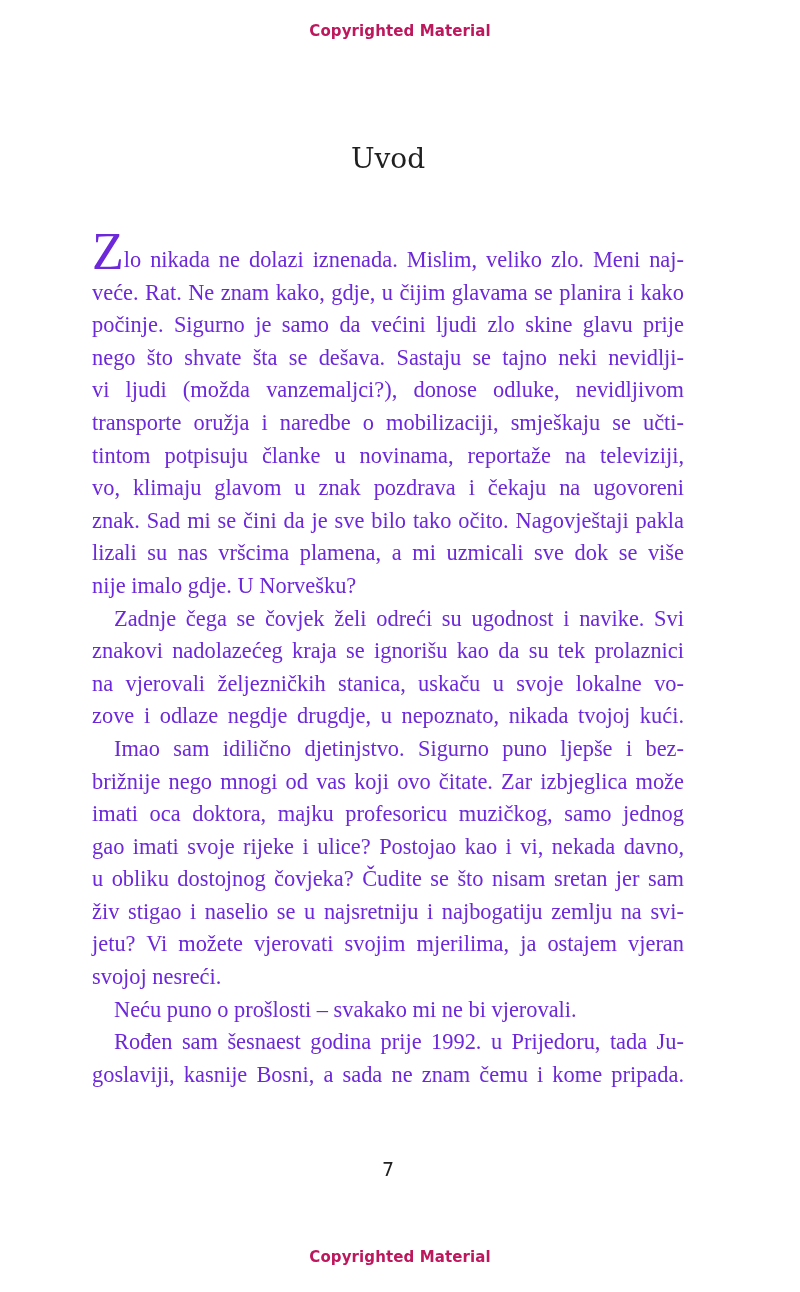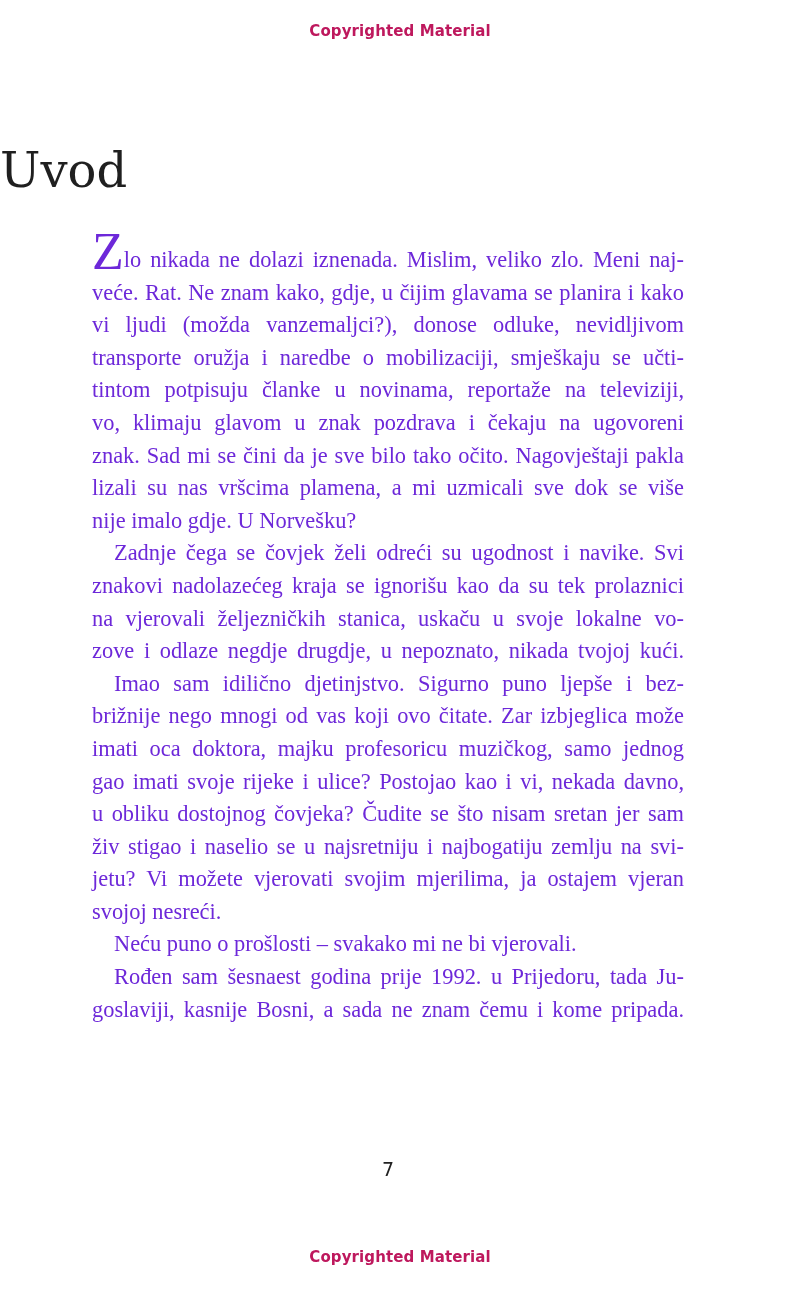--- a/index.html
+++ b/index.html
@@ -24,22 +24,23 @@
       color: #be185d;
       letter-spacing: 0.1px;
     }
     .watermark.top { top: 22px; }
     .watermark.bottom { top: 1248px; }
     .chapter-title {
       position: absolute;
       top: 142px;
       left: 0;
       width: 776px;
+      text-align: center;
       font-family: "DejaVu Serif", serif;
-      font-size: 48px;
+      font-size: 28px;
       color: #1f1f1f;
       font-weight: normal;
       margin: 0;
     }
     .body-text {
       position: absolute;
       top: 238px;
       left: 92px;
       width: 592px;
       font-family: Liberation Serif, serif;
@@ -83,20 +84,22 @@
 <body>
 
 <div class="watermark top">Copyrighted Material</div>
 
 <h1 class="chapter-title">Uvod</h1>
 
 <div class="body-text">
   <div class="para">
     <span class="line"><span class="dropcap">Z</span><span>lo nikada ne dolazi iznenada. Mislim, veliko zlo. Meni naj-</span></span>
     <span class="line">veće. Rat. Ne znam kako, gdje, u čijim glavama se planira i kako</span>
+    <span class="line">počinje. Sigurno je samo da većini ljudi zlo skine glavu prije</span>
+    <span class="line">nego što shvate šta se dešava. Sastaju se tajno neki nevidlji-</span>
     <span class="line">vi ljudi (možda vanzemaljci?), donose odluke, nevidljivom</span>
     <span class="line">transporte oružja i naredbe o mobilizaciji, smješkaju se učti-</span>
     <span class="line">tintom potpisuju članke u novinama, reportaže na televiziji,</span>
     <span class="line">vo, klimaju glavom u znak pozdrava i čekaju na ugovoreni</span>
     <span class="line">znak. Sad mi se čini da je sve bilo tako očito. Nagovještaji pakla</span>
     <span class="line">lizali su nas vršcima plamena, a mi uzmicali sve dok se više</span>
     <span class="line last">nije imalo gdje. U Norvešku?</span>
   </div>
 
   <div class="para">

